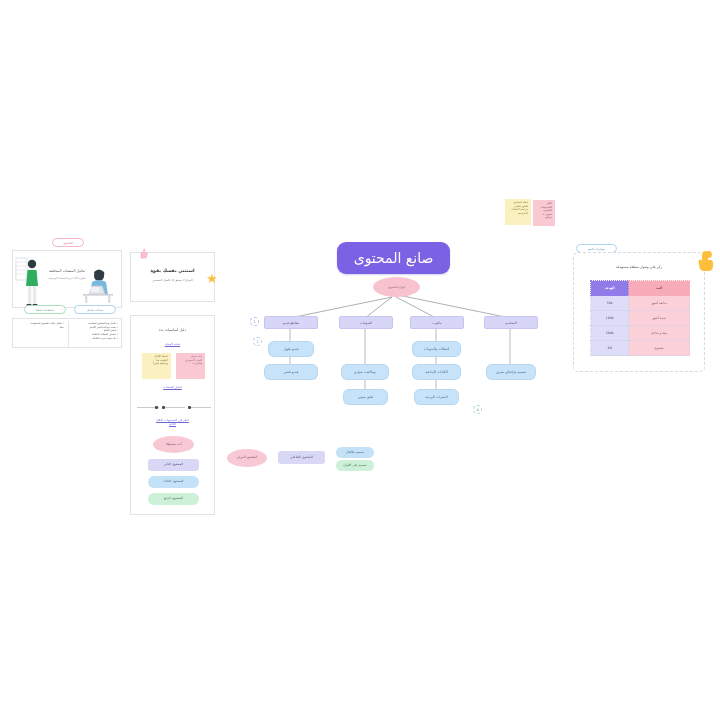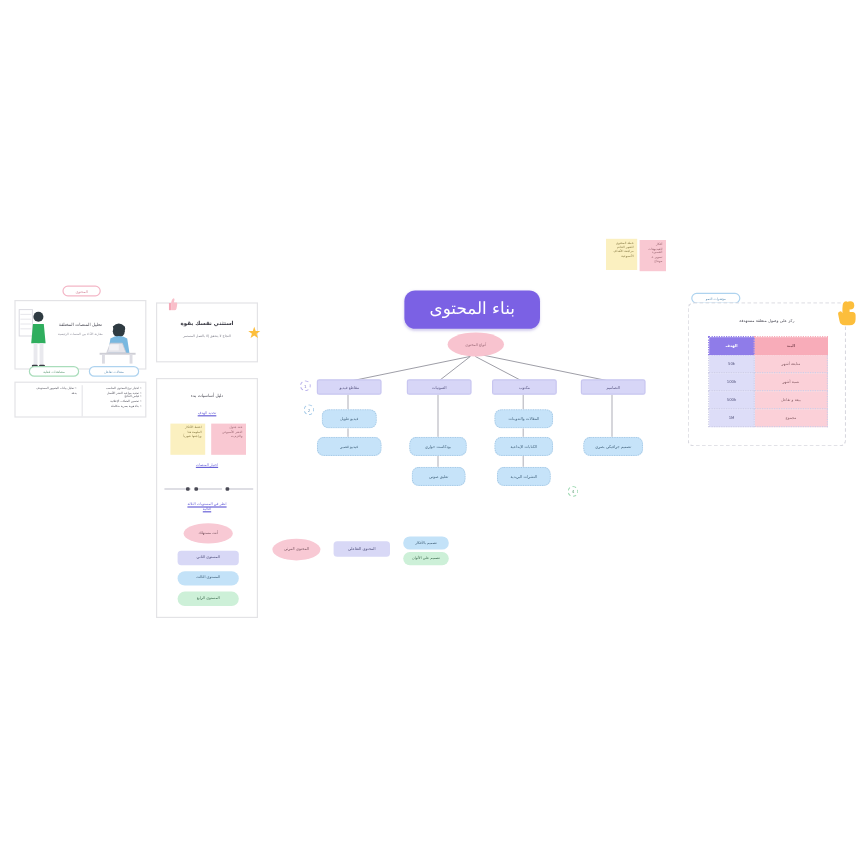--- a/index.html
+++ b/index.html
@@ -213,21 +213,21 @@
 
     <line x1="436" y1="329" x2="436" y2="341" stroke="#a9a9b4" stroke-width="0.8"></line>
     <line x1="436" y1="357" x2="436" y2="364" stroke="#a9a9b4" stroke-width="0.8"></line>
     <line x1="436" y1="380" x2="436" y2="389" stroke="#a9a9b4" stroke-width="0.8"></line>
 
     <line x1="510" y1="329" x2="510" y2="364" stroke="#a9a9b4" stroke-width="0.8"></line>
 
     <line x1="140" y1="406" x2="205" y2="406" stroke="#c9c9d2" stroke-width="0.8"></line>
   </svg>
 
-  <div class="main-title" style="left:337px; top:242px; width:113px; height:32px;">بناء المحتوى</div>
+  <div class="main-title" style="left:337px; top:242px; width:113px; height:32px;">صانع المحتوى</div>
 
   <div class="sticky sticky-yellow" style="left:505px; top:199px; width:26px; height:26px;">خطة المحتوى
 للشهر القادم
 مراجعة الأهداف
 الأسبوعية</div>
   <div class="sticky sticky-pink" style="left:533px; top:200px; width:22px; height:26px;">أفكار
 للفيديوهات
 القصيرة
 تصوير + مونتاج</div>
 

